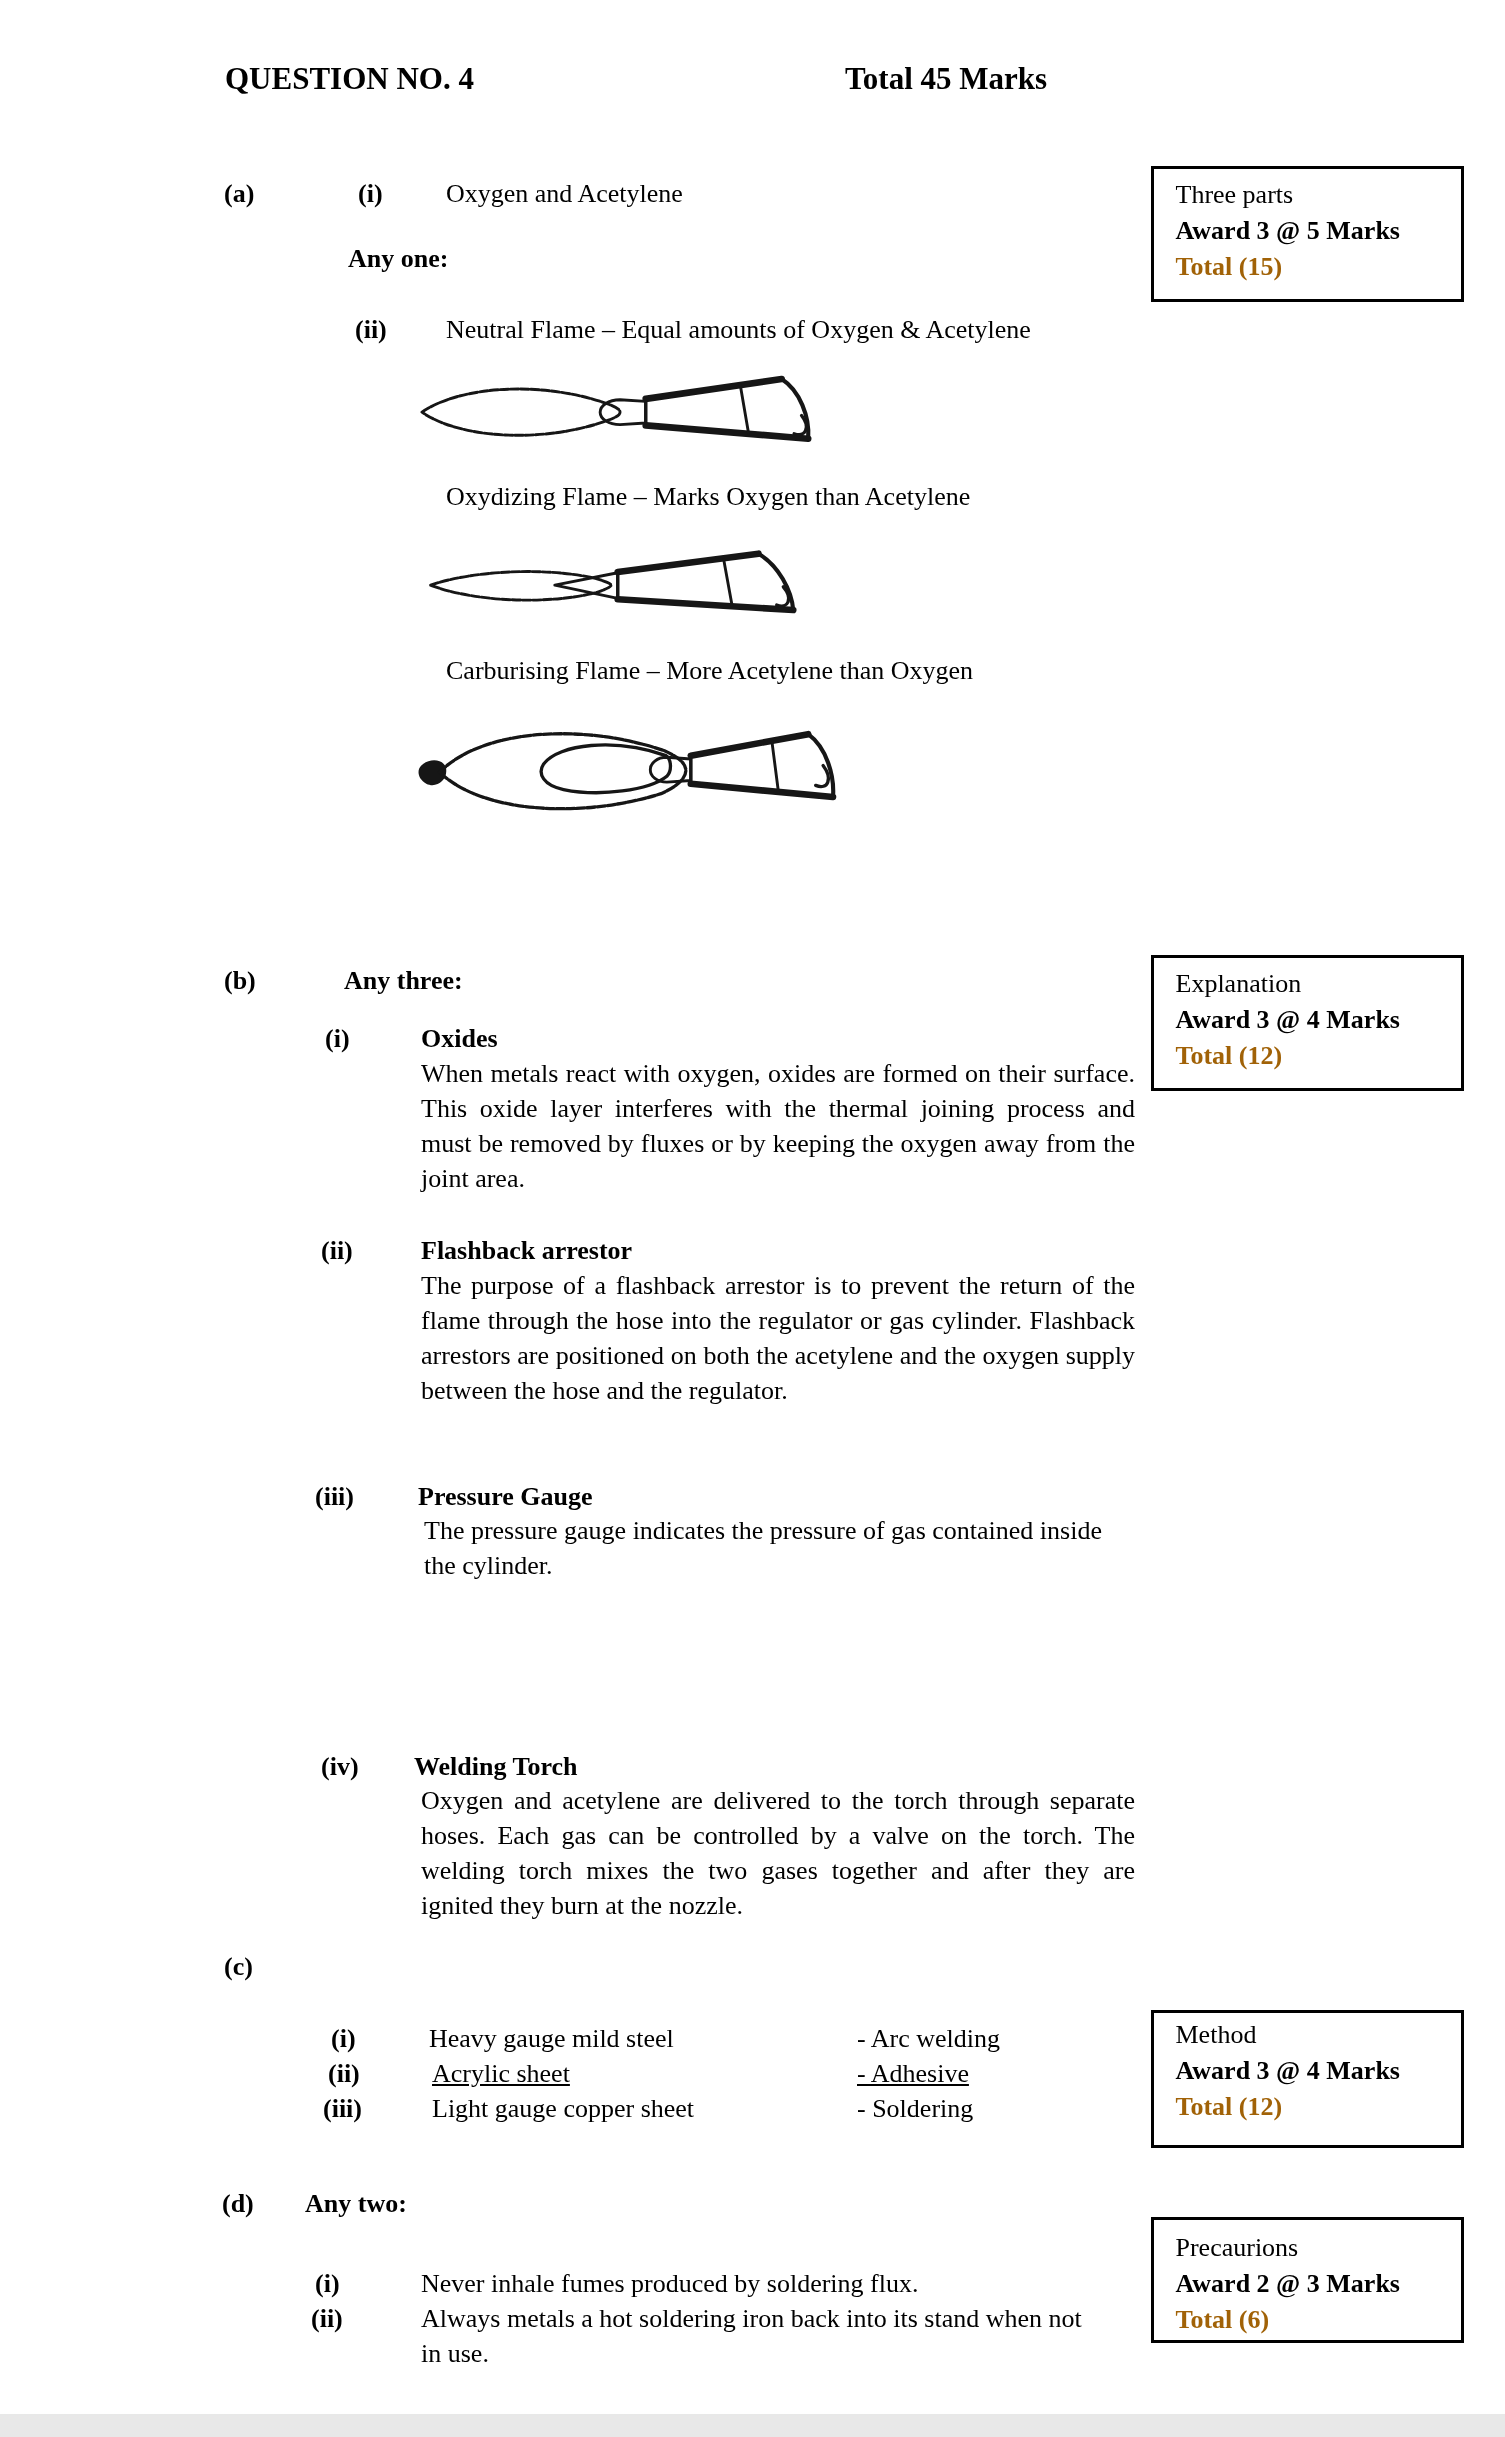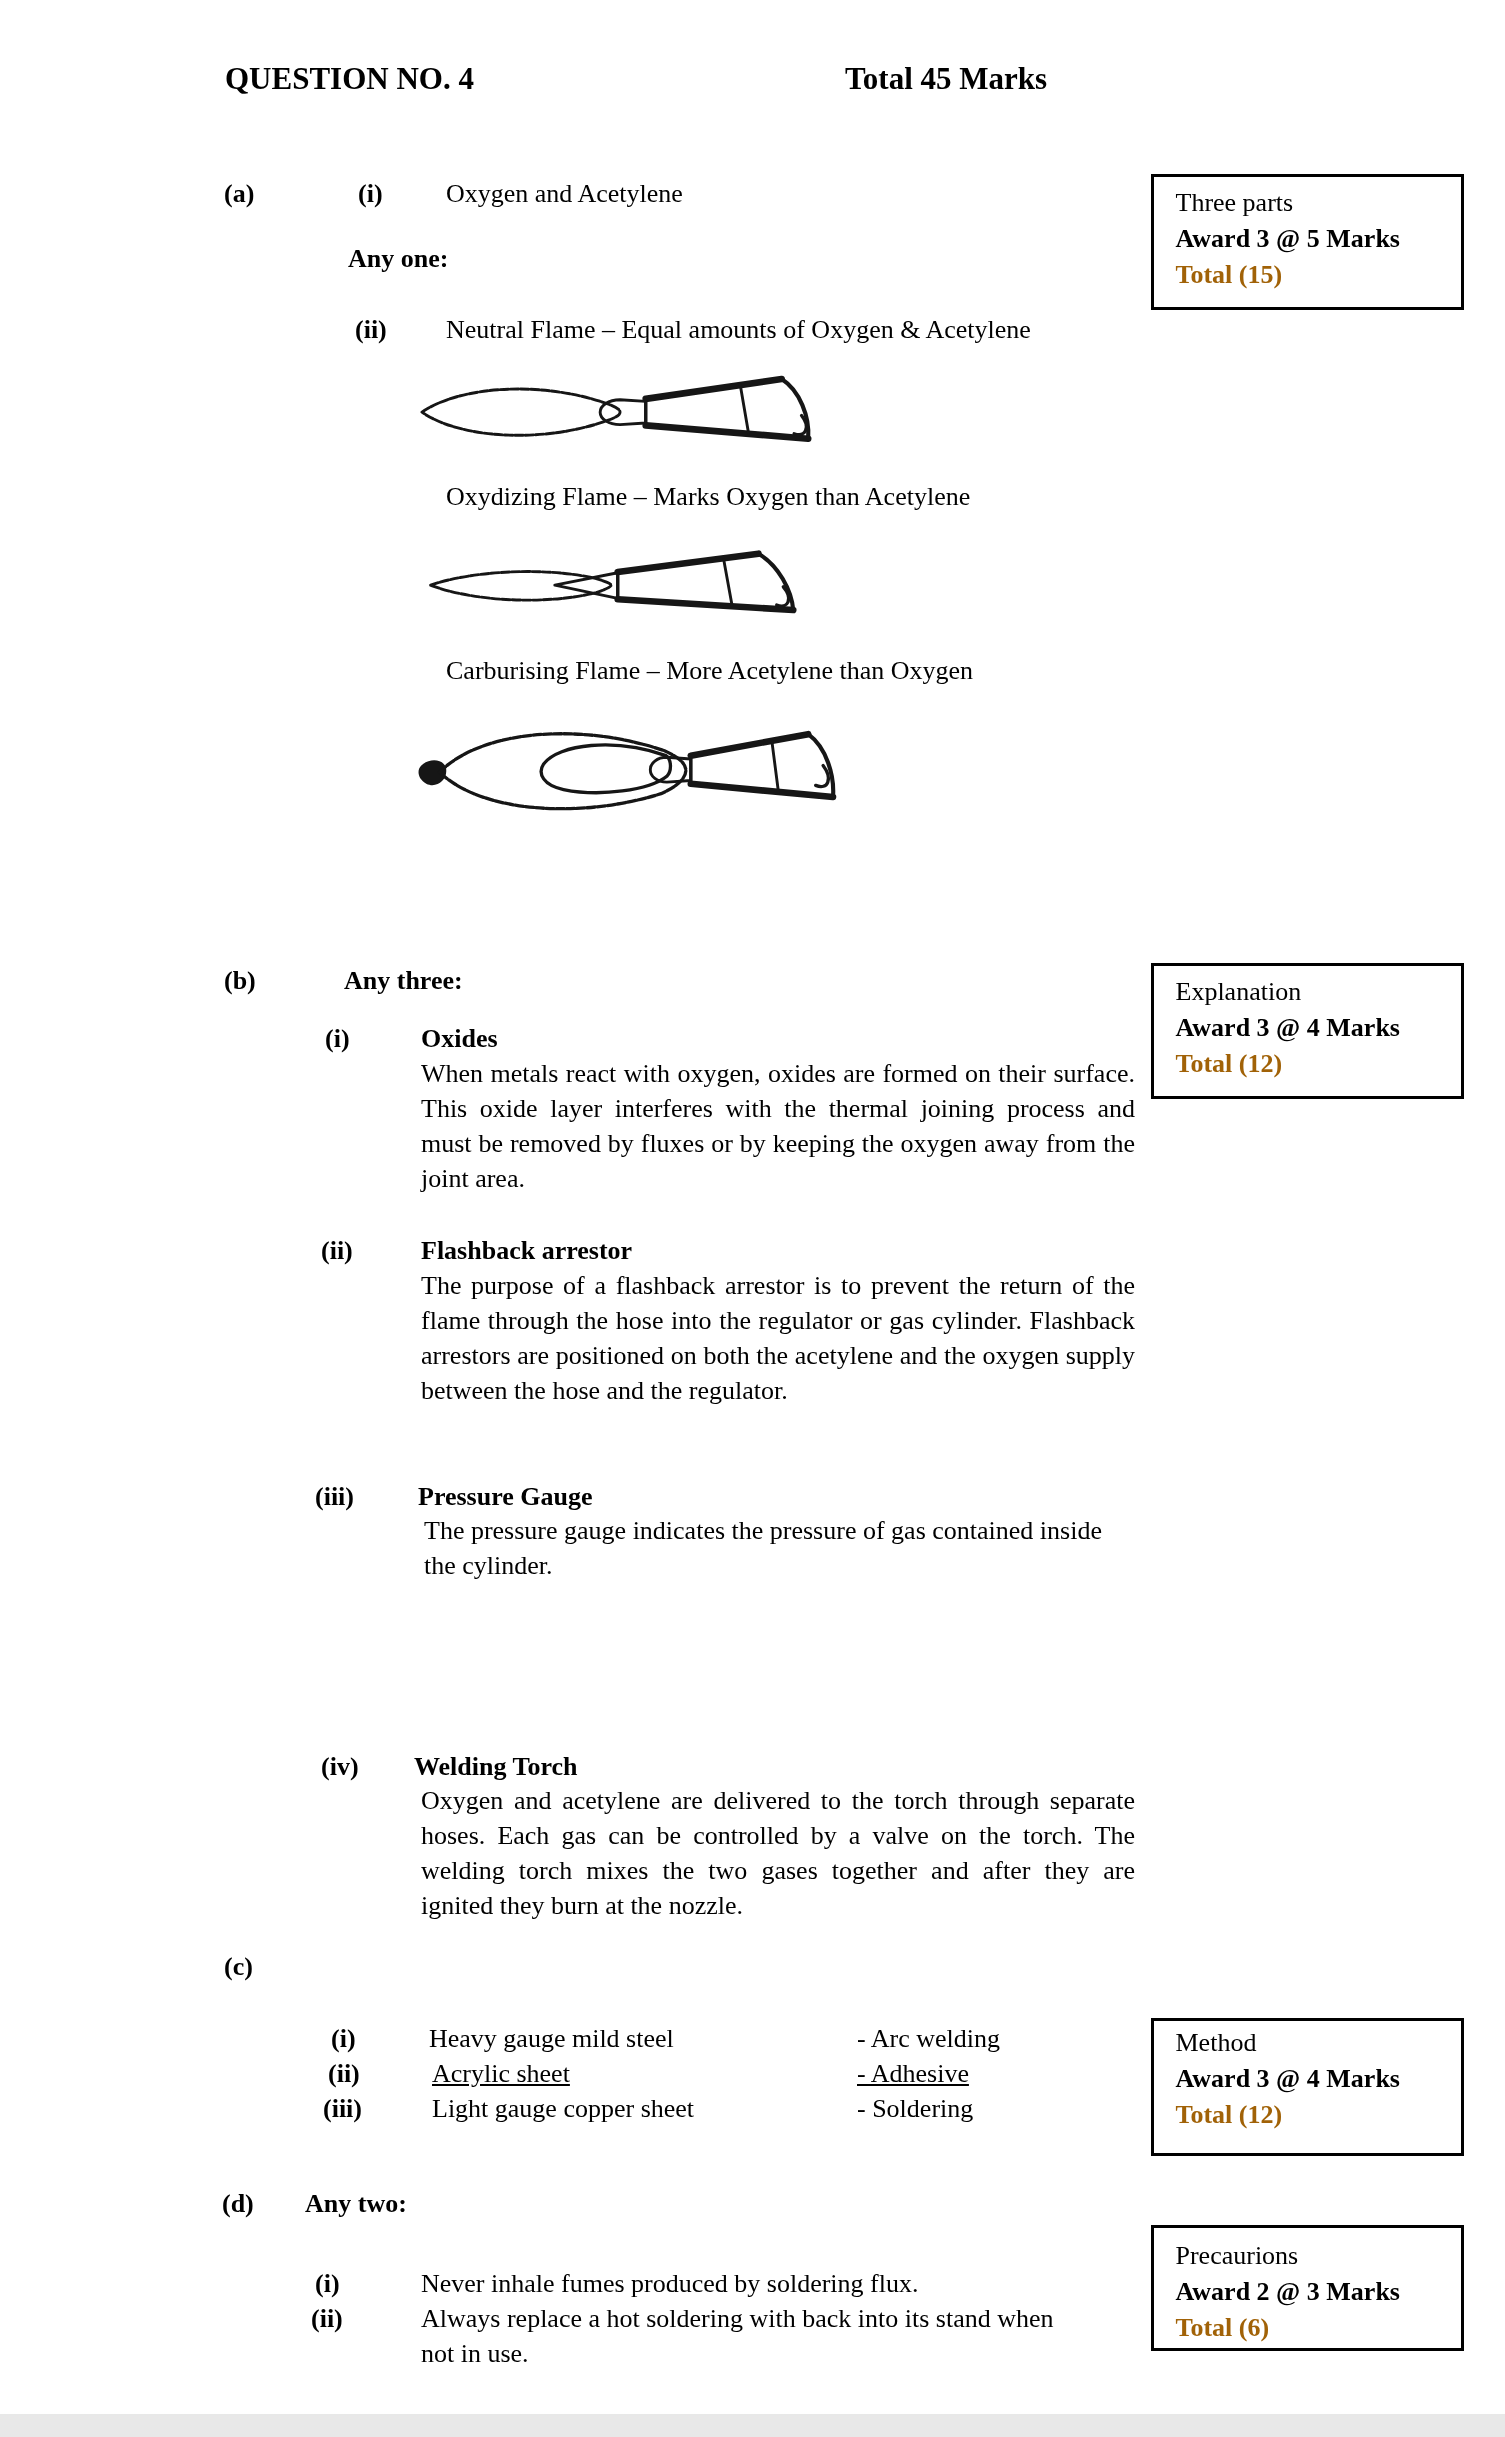--- a/index.html
+++ b/index.html
@@ -7,21 +7,21 @@
     position:relative;width:1506px;height:2414px;background:#ffffff;
     font-family:"Liberation Serif","DejaVu Serif",serif;color:#000;overflow:hidden;
   }
   .abs{position:absolute;font-size:26px;line-height:35px;white-space:nowrap;}
   .bold{font-weight:bold;}
   .red{color:#a16207;}
   .title{font-size:31px;line-height:38px;font-weight:bold;}
   .marks-box{
     position:absolute;left:1151px;width:313px;box-sizing:border-box;
     border:3.3px solid #000;padding:7.5px 6.6px 0 21.5px;background:#fff;
-    font-size:26px;line-height:36px;margin-top:8px;
+    font-size:26px;line-height:36px;
   }
   .mb-line{white-space:nowrap;}
   .para{
     position:absolute;font-size:26px;line-height:35px;width:714px;
     text-align:justify;white-space:normal;
   }
   .para.rag{text-align:left;}
   .flame{position:absolute;}
   .flame svg{display:block;}
   .stroke{fill:none;stroke:#161616;stroke-linecap:round;stroke-linejoin:round;}
@@ -146,16 +146,16 @@
   <div class="marks-box" style="top:2217px;height:126px;padding-top:10px;">
     <div class="mb-line">Precaurions</div>
     <div class="mb-line bold">Award 2 @ 3 Marks</div>
     <div class="mb-line bold red">Total (6)</div>
   </div>
 
   <span class="abs bold" style="left:315px;top:2266px;">(i)</span>
   <span class="abs" style="left:421px;top:2266px;">Never inhale fumes produced by soldering flux.</span>
 
   <span class="abs bold" style="left:311px;top:2301px;">(ii)</span>
-  <div class="para rag" style="left:421px;top:2301px;width:663px;">Always replace a hot soldering with back into its stand when not in use.</div>
+  <div class="para rag" style="left:421px;top:2301px;width:663px;">Always metals a hot soldering iron back into its stand when not in use.</div>
 
 </div>
 
 
 </body></html>

